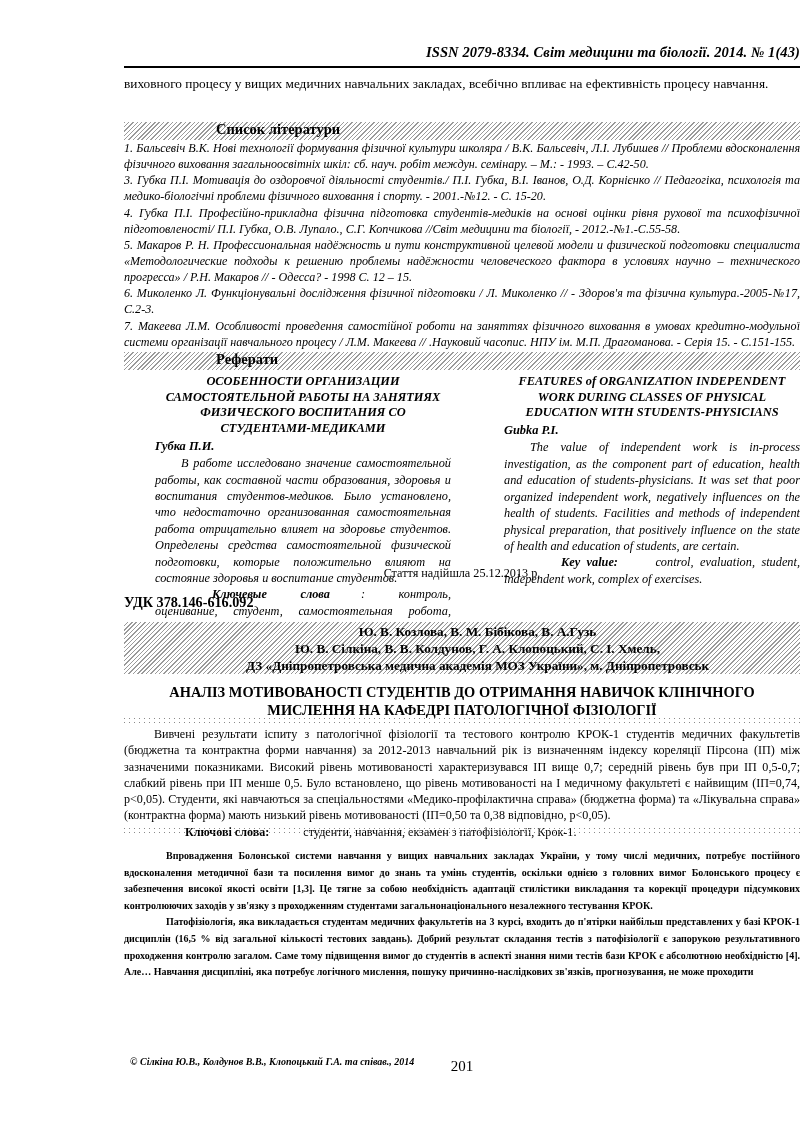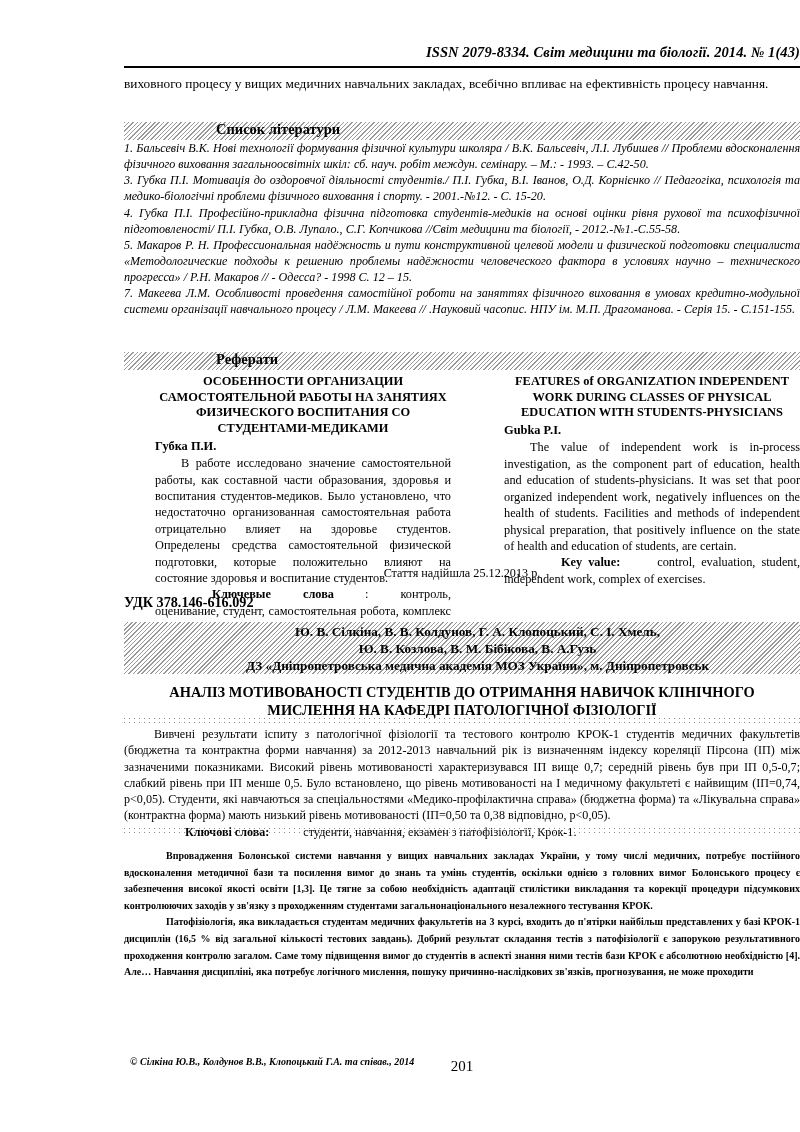--- a/index.html
+++ b/index.html
@@ -115,21 +115,21 @@
     font-style: italic;
   }
 
   
   #abstracts {
     position: absolute;
     left: 62px; top: 374px; width: 676px;
     display: flex;
     gap: 22px;
   }
-  .abs-col { width: 327px; }
+  .abs-col { width: 327px; font-style: italic; }
   .abs-title {
     text-align: center;
     font-weight: bold;
     font-size: 12.4px;
     line-height: 1.26;
     margin: 0;
   }
   .abs-author {
     text-align: left;
     font-weight: bold;
@@ -246,20 +246,21 @@
 
   <div class="hatch-band" id="band-refs">
     <span class="label">Список літератури</span>
   </div>
 
   <div id="refs-list">
     <p class="ref-item">1. Бальсевіч В.К. Нові технології формування фізичної культури школяра / В.К. Бальсевіч, Л.І. Лубишев // Проблеми вдосконалення фізичного виховання загальноосвітніх шкіл: сб. науч. робіт междун. семінару. – М.: - 1993. – С.42-50.</p>
     <p class="ref-item">3. Губка П.І. Мотивація до оздоровчої діяльності студентів./ П.І. Губка, В.І. Іванов, О.Д. Корнієнко // Педагогіка, психологія та медико-біологічні проблеми фізичного виховання і спорту. - 2001.-№12. - С. 15-20.</p>
     <p class="ref-item">4. Губка П.І. Професійно-прикладна фізична підготовка студентів-медиків на основі оцінки рівня рухової та психофізичної підготовленості/ П.І. Губка, О.В. Лупало., С.Г. Копчикова //Світ медицини та біології, - 2012.-№1.-С.55-58.</p>
     <p class="ref-item">5. Макаров Р. Н. Профессиональная надёжность и пути конструктивной целевой модели и физической подготовки специалиста «Методологические подходы к решению проблемы надёжности человеческого фактора в условиях научно – технического прогресса» / Р.Н. Макаров // - Одесса? - 1998 С. 12 – 15.</p>
+    <p class="ref-item">6. Миколенко Л. Функціонувальні дослідження фізичної підготовки / Л. Миколенко // - Здоров'я та фізична культура.-2005-№17, С.2-3.</p>
     <p class="ref-item">7. Макеева Л.М. Особливості проведення самостійної роботи на заняттях фізичного виховання в умовах кредитно-модульної системи організації навчального процесу / Л.М. Макеева // .Науковий часопис. НПУ ім. М.П. Драгоманова. - Серія 15. - С.151-155.</p>
   </div>
 
   <div class="hatch-band" id="band-abstracts">
     <span class="label">Реферати</span>
   </div>
 
   <div id="abstracts">
     <div class="abs-col">
       <p class="abs-title">ОСОБЕННОСТИ ОРГАНИЗАЦИИ САМОСТОЯТЕЛЬНОЙ РАБОТЫ НА ЗАНЯТИЯХ ФИЗИЧЕСКОГО ВОСПИТАНИЯ СО СТУДЕНТАМИ-МЕДИКАМИ</p>
@@ -273,22 +274,22 @@
       <p class="abs-body">The value of independent work is in-process investigation, as the component part of education, health and education of students-physicians. It was set that poor organized independent work, negatively influences on the health of students. Facilities and methods of independent physical preparation, that positively influence on the state of health and education of students, are certain.</p>
       <p class="abs-keywords"><b>Key value:</b><span> control, evaluation, student, independent work, complex of exercises.</span></p>
     </div>
   </div>
 
   <div id="received">Стаття надійшла 25.12.2013 р.</div>
 
   <div id="udk">УДК 378.146-616.092</div>
 
   <div id="band-authors">
+    <span class="aline">Ю. В. Козлова, В. М. Бібікова, В. А.Гузь</span>
     <span class="aline">Ю. В. Сілкіна, В. В. Колдунов, Г. А. Клопоцький, С. І. Хмель,</span>
-    <span class="aline">Ю. В. Козлова, В. М. Бібікова, В. А.Гузь</span>
     <span class="aline">ДЗ «Дніпропетровська медична академія МОЗ України», м. Дніпропетровськ</span>
   </div>
 
   <div id="art-title">АНАЛІЗ МОТИВОВАНОСТІ СТУДЕНТІВ ДО ОТРИМАННЯ НАВИЧОК КЛІНІЧНОГО МИСЛЕННЯ НА КАФЕДРІ ПАТОЛОГІЧНОЇ ФІЗІОЛОГІЇ</div>
 
   <div class="zigzag" id="zig-top"></div>
   <div id="ua-abstract">
     <p>Вивчені результати іспиту з патологічної фізіології та тестового контролю КРОК-1 студентів медичних факультетів (бюджетна та контрактна форми навчання) за 2012-2013 навчальний рік із визначенням індексу кореляції Пірсона (ІП) між зазначеними показниками. Високий рівень мотивованості характеризувався ІП вище 0,7; середній рівень був при ІП 0,5-0,7; слабкий рівень при ІП менше 0,5. Було встановлено, що рівень мотивованості на I медичному факультеті є найвищим (ІП=0,74, р&lt;0,05). Студенти, які навчаються за спеціальностями «Медико-профілактична справа» (бюджетна форма) та «Лікувальна справа» (контрактна форма) мають  низький рівень мотивованості (ІП=0,50 та 0,38 відповідно, р&lt;0,05).</p>
     <p><b>Ключові слова:</b><span> студенти, навчання, екзамен з патофізіології, Крок-1.</span></p>
   </div>

